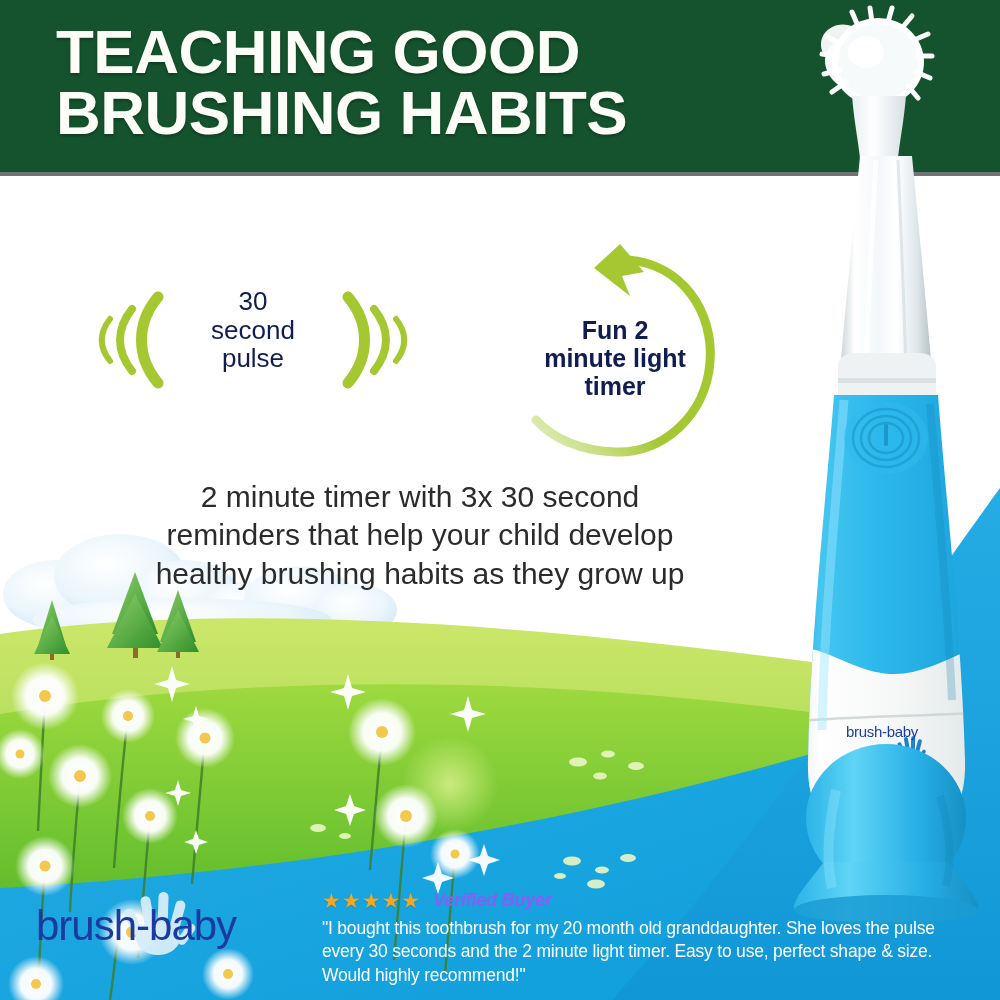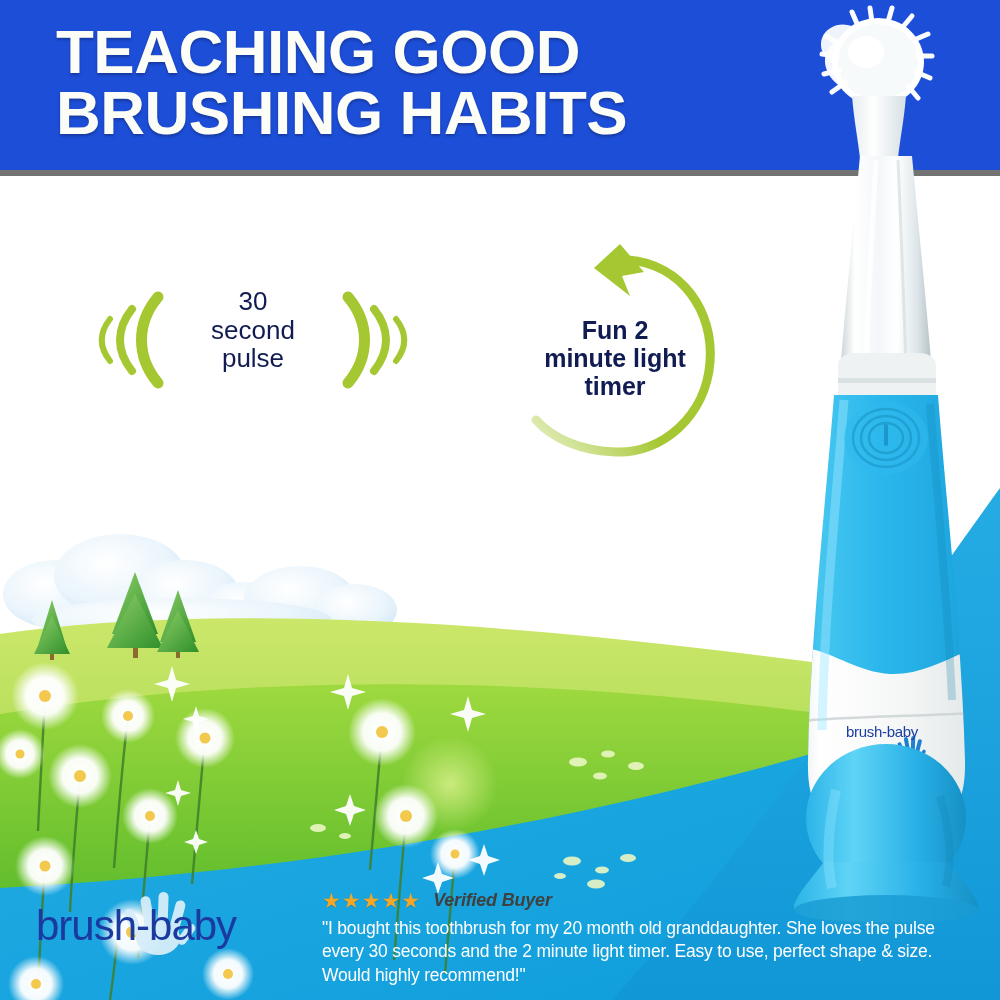--- a/index.html
+++ b/index.html
@@ -9,22 +9,22 @@
     position:relative;
     width:1000px;height:1000px;
     overflow:hidden;
     background:#ffffff;
     user-select:none;
   }
 
   
   .header-band{
     position:absolute;left:0;top:0;width:1000px;height:176px;
-    background:#1d4ed8;
-    border-bottom:6px solid #737373;
+    background:#14532d;
+    border-bottom:4px solid #737373;
     box-sizing:border-box;
     z-index:6;
   }
   .headline{
     position:absolute;left:56px;top:22px;width:700px;
     color:#fdfdf7;
     font-weight:bold;
     font-size:62px;
     line-height:0.98;
     letter-spacing:-0.5px;
@@ -86,21 +86,21 @@
     position:absolute;left:36px;top:905px;z-index:9;
     color:#1b3aa0;font-size:42px;letter-spacing:-1px;line-height:1;
   }
   .footer-hand{position:absolute;left:120px;top:888px;z-index:9;}
 
   .review{position:absolute;left:322px;top:888px;width:620px;z-index:9;}
   .review-top{display:flex;align-items:center;gap:6px;height:24px;}
   .stars{display:flex;gap:1px;line-height:1;}
   .star{color:#f5a623;font-size:21px;text-shadow:0 1px 1px rgba(0,0,0,.15);}
   .verified{
-    color:#404040;font-style:italic;font-weight:bold;font-size:18px;
+    color:#8b5cf6;font-style:italic;font-weight:bold;font-size:18px;
     margin-left:7px;letter-spacing:-0.2px;
   }
   .review-text{
     margin-top:5px;color:#ffffff;font-size:17.5px;line-height:1.33;
     letter-spacing:-0.2px;
   }
 </style>
 </head>
 <body>
 
@@ -316,20 +316,23 @@
                C 182,178 138,216 92,214
                C 56,213 28,200 12,182" fill="none" stroke="url(#arrowFade)" stroke-width="9" stroke-linecap="round"></path>
 
       <path d="M 96,6 L 70,30 L 106,58 L 98,38 L 120,34 Z" fill="#a5c832"></path>
     </svg>
     <div class="timer-label">Fun 2
 minute light
 timer</div>
   </div>
 
+  <div class="body-copy">2 minute timer with 3x 30 second
+reminders that help your child develop
+healthy brushing habits as they grow up</div>
 
   <div class="brush">
     <svg width="220" height="960" viewBox="0 0 220 960">
       <defs>
         <linearGradient id="gNeck" x1="0" y1="0" x2="1" y2="0">
           <stop offset="0" stop-color="#c9d2d6"></stop>
           <stop offset="0.16" stop-color="#ffffff"></stop>
           <stop offset="0.42" stop-color="#f3f7f9"></stop>
           <stop offset="0.62" stop-color="#ffffff"></stop>
           <stop offset="0.84" stop-color="#dde5e9"></stop>

